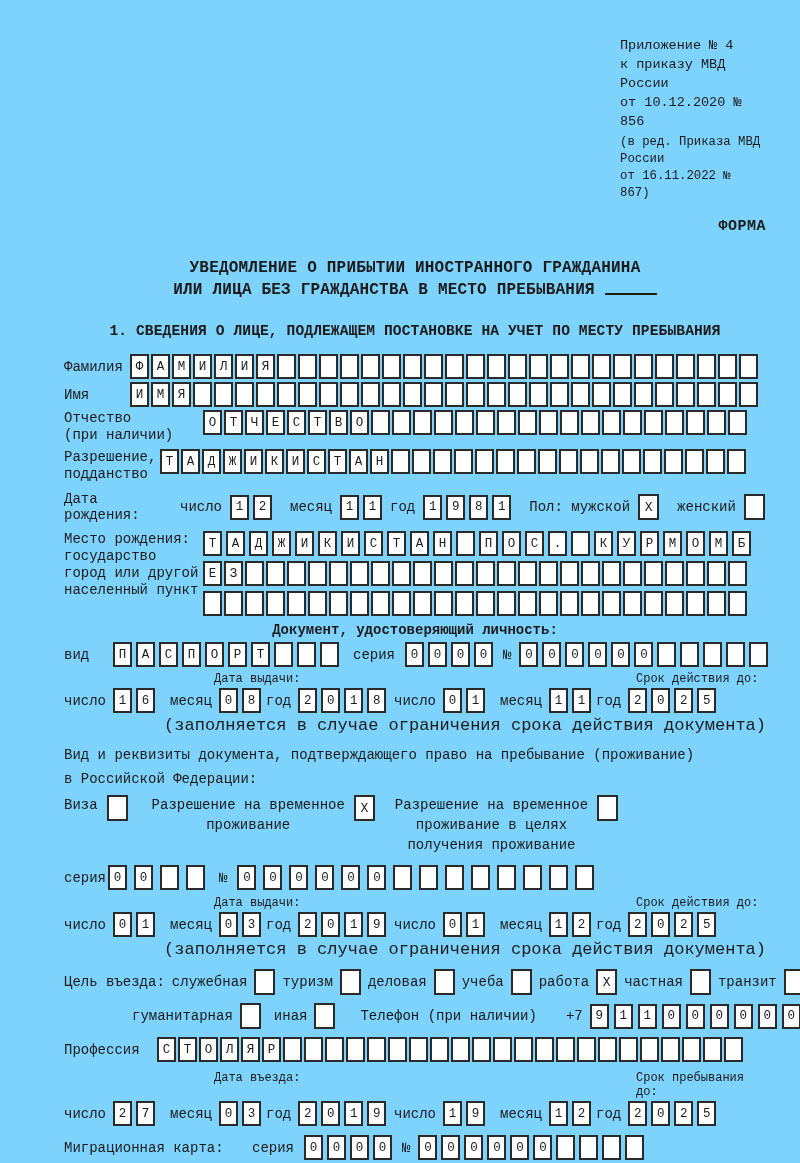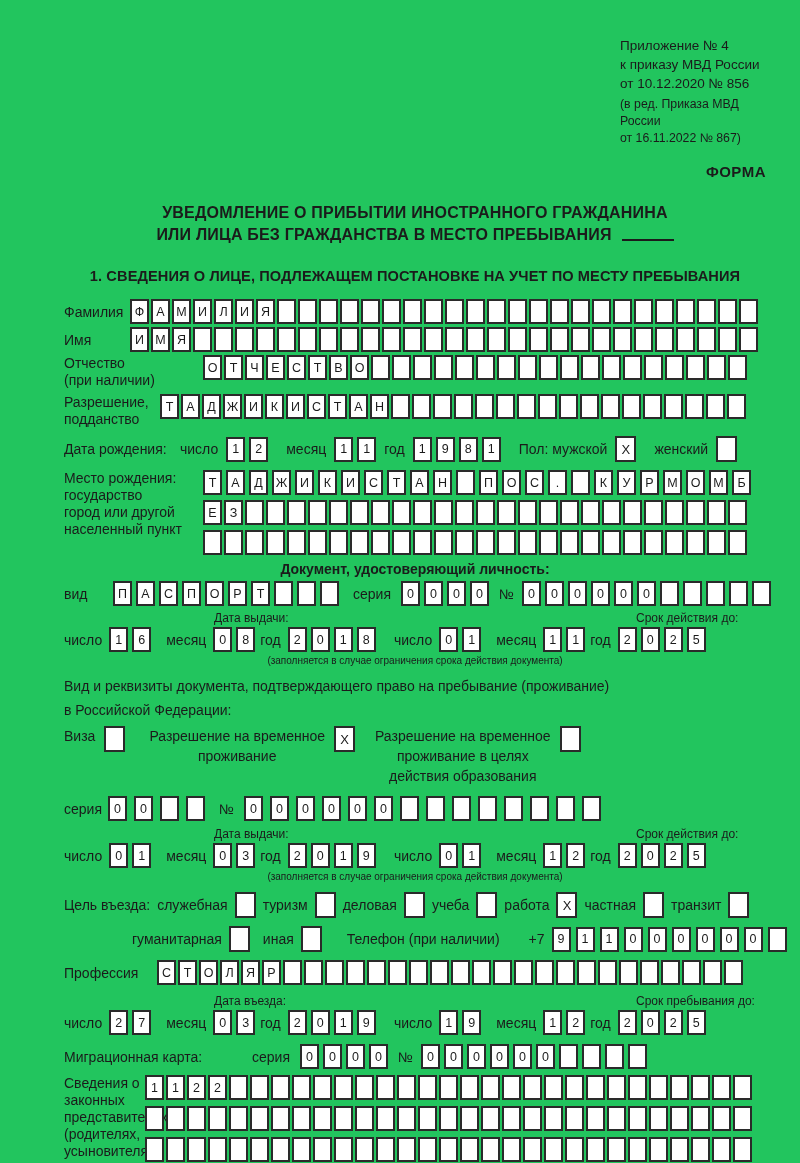--- a/index.html
+++ b/index.html
@@ -1,18 +1,18 @@
 <!DOCTYPE html>
 <html><head>
 <meta charset="utf-8">
 <style>
   html,body{margin:0;padding:0;background:#9a9a9a;}
   .page{
-    width:800px;height:1163px;background:#22c55e;color:#1b1b1b;
-    font-family:Liberation Sans, sans-serif;
+    width:800px;height:1163px;background:#7dd3fc;color:#1b1b1b;
+    font-family:Liberation Mono, monospace;
     box-sizing:border-box;position:relative;
     padding:36px 34px 16px 64px;overflow:hidden;
   }
   .appendix{margin-left:556px;font-size:13.5px;line-height:19px;}
   .amendment{margin-left:556px;font-size:12.3px;line-height:17px;margin-top:3px;}
   .forma{text-align:right;font-weight:bold;font-size:15px;margin-top:16px;letter-spacing:.5px;}
   .title{ text-align:center;font-weight:bold;font-size:16px;line-height:22px;margin-top:22px;letter-spacing:.2px;}
   .uline{display:inline-block;width:52px;border-bottom:2px solid #1b1b1b;margin-left:10px;transform:translateY(1px);}
   .sec-h{font-weight:bold;font-size:14.6px;margin-top:22px;text-align:center;letter-spacing:.1px;}
   .lbl{font-size:14px;}
@@ -29,21 +29,21 @@
   .lw66{width:66px;flex:none;} .lw139{width:139px;flex:none;} .lw96{width:96px;flex:none;}
   .lw49{width:49px;flex:none;} .lw170{width:170px;flex:none;} .lw81{width:81px;flex:none;}
   .ml{margin-left:10px;}
   .stack{line-height:17px;font-size:14px;}
   .center-h{font-weight:bold;font-size:14px;text-align:center;margin-top:6px;}
   .two-col{display:flex;margin-top:2px;}
   .col-l{width:330px;flex:none;} .col-r{flex:1;}
   .subh{font-size:12px;}
   .dgroup{display:flex;align-items:center;gap:5px;}
   .dgroup .lbl{margin-right:2px;}
-  .note{font-size:10px;text-align:center;margin-top:3px;}
+  .note{font-size:17px;text-align:right;margin-top:3px;}
   .para{font-size:14px;line-height:24px;margin-top:8px;}
   .opts{display:flex;align-items:flex-start;margin-top:4px;gap:14px;}
   .opt{display:flex;align-items:flex-start;gap:9px;}
   .opt .olbl{font-size:14px;line-height:20px;text-align:center;}
   .purpose-row{display:flex;align-items:center;gap:7px;margin-top:10px;flex-wrap:nowrap;}
   .purpose-row .lbl{white-space:nowrap;}
   .reps{display:flex;align-items:flex-start;margin-top:6px;}
   .reps .rows > .boxrow{margin-bottom:6px;}
 </style>
 </head>
@@ -438,21 +438,21 @@
         <div>проживание</div>
       </span>
       <span class="boxrow cb">
           <span class="box">X</span>
         </span>
     </span>
     <span class="opt" style="margin-left:6px;">
       <span class="olbl">
         <div>Разрешение на временное</div>
         <div>проживание в целях</div>
-        <div>действия образования</div>
+        <div>получения проживание</div>
       </span>
       <span class="boxrow cb">
           <span class="box"></span>
         </span>
     </span>
   </div>
 
   <div class="frow" style="margin-top:10px;">
     <span class="lbl" style="width:44px;flex:none;">серия</span>
     <span class="boxrow g7">

